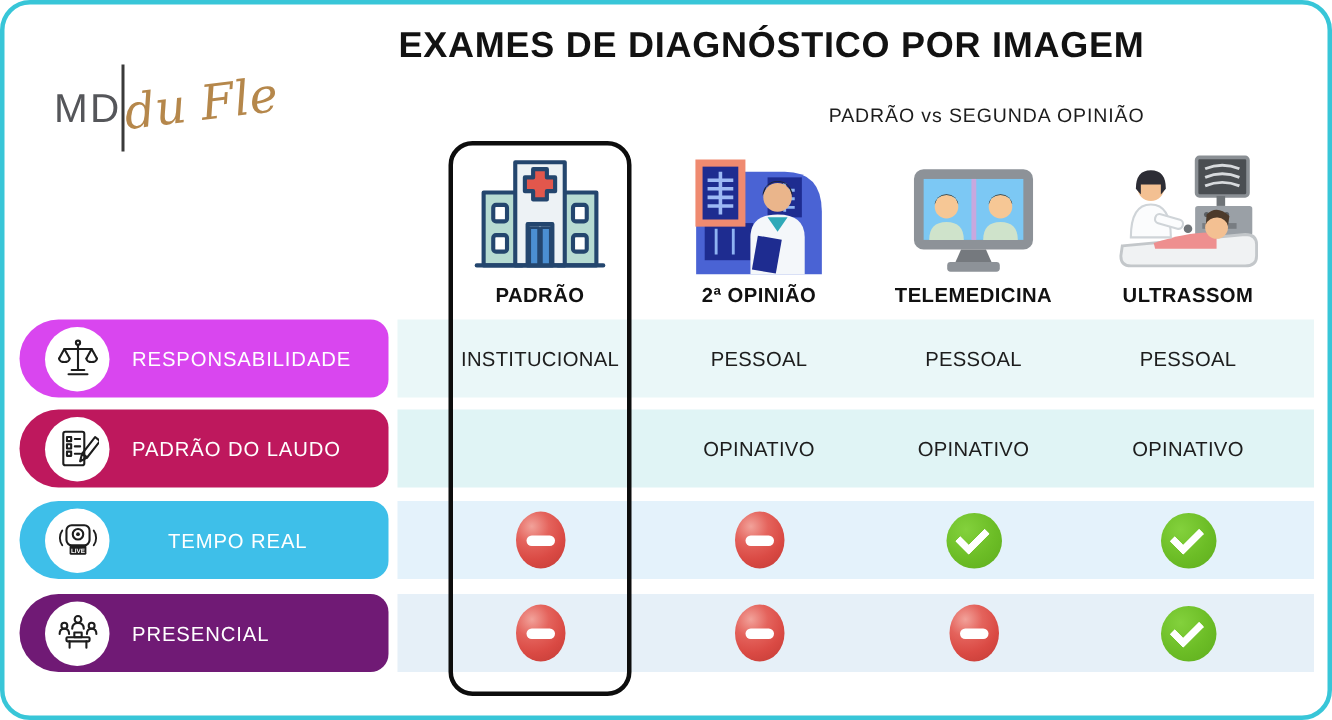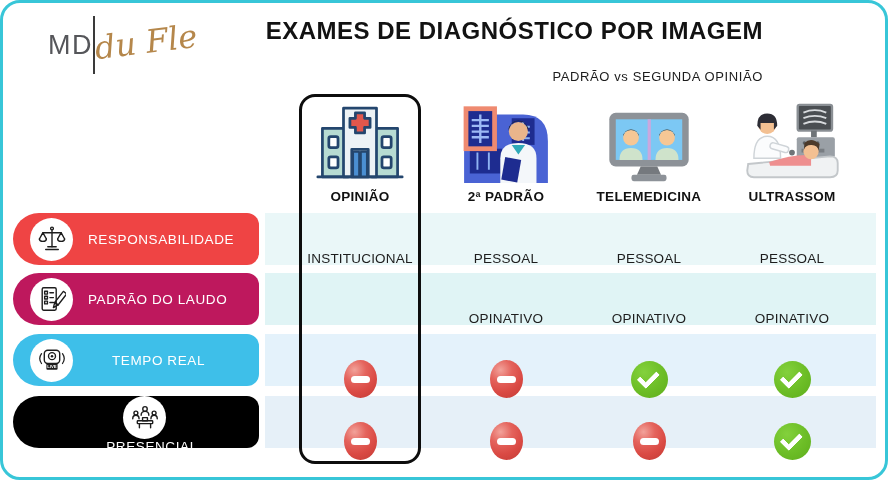--- a/index.html
+++ b/index.html
@@ -1,19 +1,19 @@
 <!DOCTYPE html>
 <html><head>
 <meta charset="utf-8">
 <style>
   html,body{margin:0;padding:0;background:#ffffff;font-family:"Liberation Sans",sans-serif;}
   .page{position:relative;width:888px;height:480px;background:#fff;border:3px solid #38c6d8;
         border-radius:20px;box-sizing:border-box;overflow:hidden;}
   
-  .logo{position:absolute;left:33px;top:11px;display:flex;align-items:center;height:62px;margin-left:12px;}
+  .logo{position:absolute;left:33px;top:38px;display:flex;align-items:center;height:62px;}
   .logo-md{font-size:27px;color:#55565a;letter-spacing:1.5px;}
   .logo-divider{width:2px;height:58px;background:#3a3a3a;}
   .logo-script{font-family:"DejaVu Serif",serif;font-style:italic;font-size:32px;color:#b5874b;
                transform:rotate(-7deg) translateY(-3px);}
   
   .headings{position:absolute;left:150px;top:14px;width:610px;text-align:right;}
   .title{font-size:24px;font-weight:bold;color:#121212;letter-spacing:.5px;}
   .subtitle{margin-top:24px;font-size:13px;color:#1c1c1c;letter-spacing:.6px;}
   
   .col-icon{position:absolute;top:92px;height:88px;width:150px;display:flex;
@@ -26,21 +26,21 @@
              border-radius:16px;box-sizing:border-box;background:transparent;z-index:6;}
   
   .band{position:absolute;left:262px;width:611px;height:52px;z-index:1;}
   .pill{position:absolute;left:10px;width:246px;height:52px;border-radius:26px 12px 12px 26px;
         display:flex;align-items:center;padding-left:17px;box-sizing:border-box;z-index:2;}
   .pill-circle{width:43px;height:43px;border-radius:50%;background:#fff;display:flex;
                align-items:center;justify-content:center;flex:0 0 auto;}
   .pill-label{margin-left:15px;color:#fff;font-size:13.5px;font-weight:500;letter-spacing:.6px;}
   .r0{top:210px;} .r1{top:270px;} .r2{top:331px;gap:24px;} .r3{top:393px;}
   .cell{position:absolute;width:150px;height:52px;display:flex;align-items:center;
-        justify-content:center;z-index:3;font-size:13.5px;color:#1d1d1d;letter-spacing:.2px;margin-top:19px;}
+        justify-content:center;z-index:3;font-size:13.5px;color:#1d1d1d;letter-spacing:.2px;}
   
   .status{position:relative;display:inline-flex;align-items:center;justify-content:center;}
   .status.no{width:33px;height:38px;border-radius:50%;
      background:radial-gradient(circle at 32% 26%,#f2a29a 0%,#e4635c 32%,#da4a44 62%,#c23b35 100%);}
   .status.no::after{content:'';width:19px;height:7px;border-radius:4px;background:#fff;}
   .status.yes{width:37px;height:37px;border-radius:50%;
      background:radial-gradient(circle at 35% 30%,#83d13c 0%,#6cbd26 55%,#5ead1d 100%);}
   .status.yes::after{content:'';width:15px;height:8px;border-left:5px solid #fff;
      border-bottom:5px solid #fff;transform:rotate(-45deg) translate(1px,-2px);border-radius:1px;}
 </style>
@@ -137,31 +137,31 @@
       <circle cx="70" cy="51" r="8" fill="#f3c092"></circle>
       <path d="M62.5 49 a8 7 0 0 1 15.5 1 l1 -7 q-9 -8 -16 -1 z" fill="#4c3a2a"></path>
       <path d="M10 58 q0 -23 14 -23 q14 0 14 23 z" fill="#fbfcfd" stroke="#cfd4d8" stroke-width="1.5"></path>
       <rect x="28" y="41" width="20" height="6.5" rx="3" fill="#fbfcfd" stroke="#cfd4d8" stroke-width="1.5" transform="rotate(16 28 41)"></rect>
       <circle cx="24" cy="23" r="9.5" fill="#f3c092"></circle>
       <path d="M13.5 24 q0 -13 10.5 -13 q10.5 0 10.5 13 l-3.5 4 v-7 h-14 v7 z" fill="#2d2d35"></path>
       <circle cx="50" cy="52" r="3" fill="#6f7478"></circle>
     </svg>
   </div>
 
-  <div class="col-label c0">OPINIÃO</div>
-  <div class="col-label c1">2ª PADRÃO</div>
+  <div class="col-label c0">PADRÃO</div>
+  <div class="col-label c1">2ª OPINIÃO</div>
   <div class="col-label c3">ULTRASSOM</div>
   <div class="col-label c2">TELEMEDICINA</div>
 
   <div class="band r0" style="background: rgb(234, 247, 248);"></div>
   <div class="band r1" style="background: rgb(224, 244, 245);"></div>
   <div class="band r2" style="background: rgb(228, 242, 251);"></div>
   <div class="band r3" style="background: rgb(230, 240, 248);"></div>
 
-  <div class="pill r0" style="background: #ef4444;">
+  <div class="pill r0" style="background: #d946ef;">
     <span class="pill-circle">
       <svg width="28" height="28" viewBox="0 0 40 40" fill="none" stroke="#1d1d1d" stroke-width="2" stroke-linecap="round" stroke-linejoin="round">
         <circle cx="20" cy="5" r="2"></circle>
         <line x1="20" y1="7" x2="20" y2="31"></line>
         <line x1="7" y1="11" x2="33" y2="11"></line>
         <path d="M2 20 L7 11 L12 20"></path>
           <path d="M2 20 a5 3.4 0 0 0 10 0"></path>
         <path d="M28 20 L33 11 L38 20"></path>
           <path d="M28 20 a5 3.4 0 0 0 10 0"></path>
         <line x1="14" y1="31" x2="26" y2="31"></line>
@@ -198,21 +198,21 @@
         <circle cx="20" cy="14.5" r="1.8" fill="#1d1d1d" stroke="none"></circle>
         <path d="M5 11 a12 12 0 0 0 0 14" stroke-width="1.8"></path>
         <path d="M35 11 a12 12 0 0 1 0 14" stroke-width="1.8"></path>
         <rect x="12" y="25" width="16" height="9" rx="1.5" fill="#1d1d1d" stroke="none"></rect>
         <text x="20" y="32" font-size="6" font-weight="bold" fill="#ffffff" stroke="none" text-anchor="middle" font-family="Liberation Sans, sans-serif">LIVE</text>
       </svg>
     </span>
     <span class="pill-label">TEMPO REAL</span>
   </div>
 
-  <div class="pill r3" style="background: #000000; flex-direction: column;">
+  <div class="pill r3" style="background: #701a75;">
     <span class="pill-circle">
       <svg width="28" height="28" viewBox="0 0 40 40" fill="none" stroke="#1d1d1d" stroke-width="2" stroke-linecap="round" stroke-linejoin="round">
         <circle cx="20" cy="7" r="3.2"></circle>
         <path d="M14.5 16 q0 -5.5 5.5 -5.5 q5.5 0 5.5 5.5"></path>
         <circle cx="7" cy="13" r="2.8"></circle>
         <path d="M2.5 21 q0 -5 4.5 -5 q4.5 0 4.5 5"></path>
         <circle cx="33" cy="13" r="2.8"></circle>
         <path d="M28.5 21 q0 -5 4.5 -5 q4.5 0 4.5 5"></path>
         <rect x="9" y="24" width="22" height="4" rx="1"></rect>
         <line x1="12" y1="28" x2="12" y2="34"></line>

